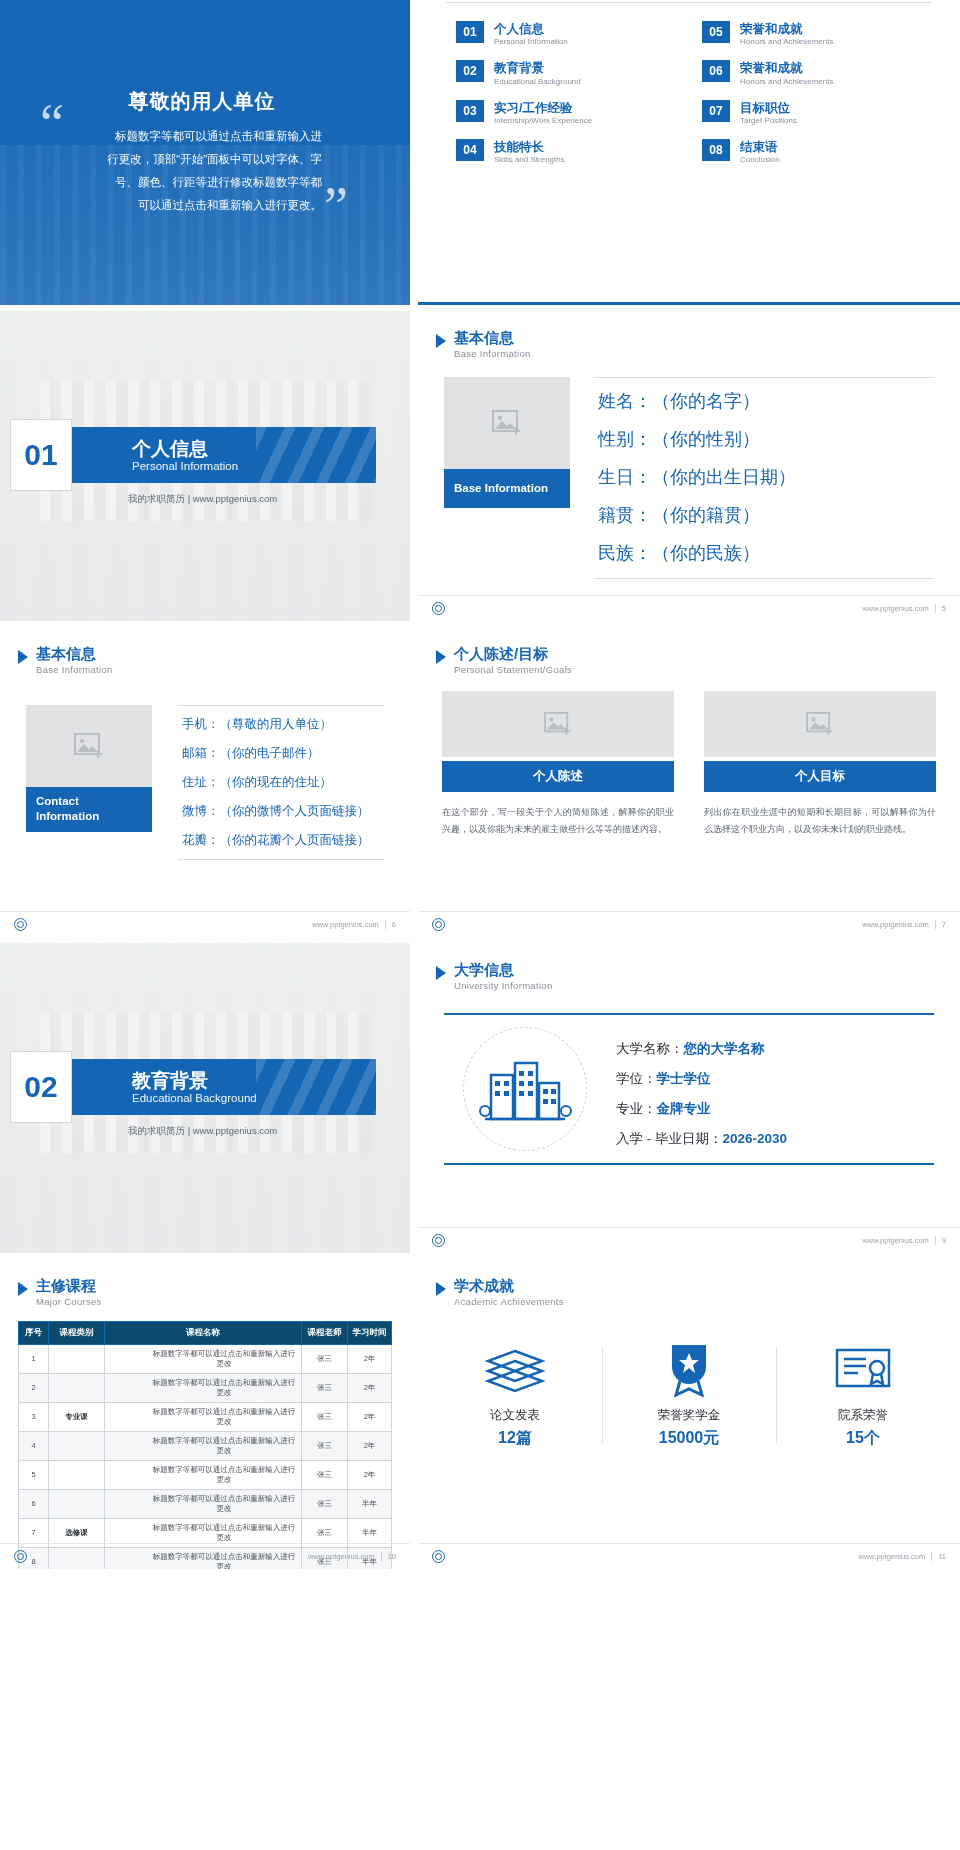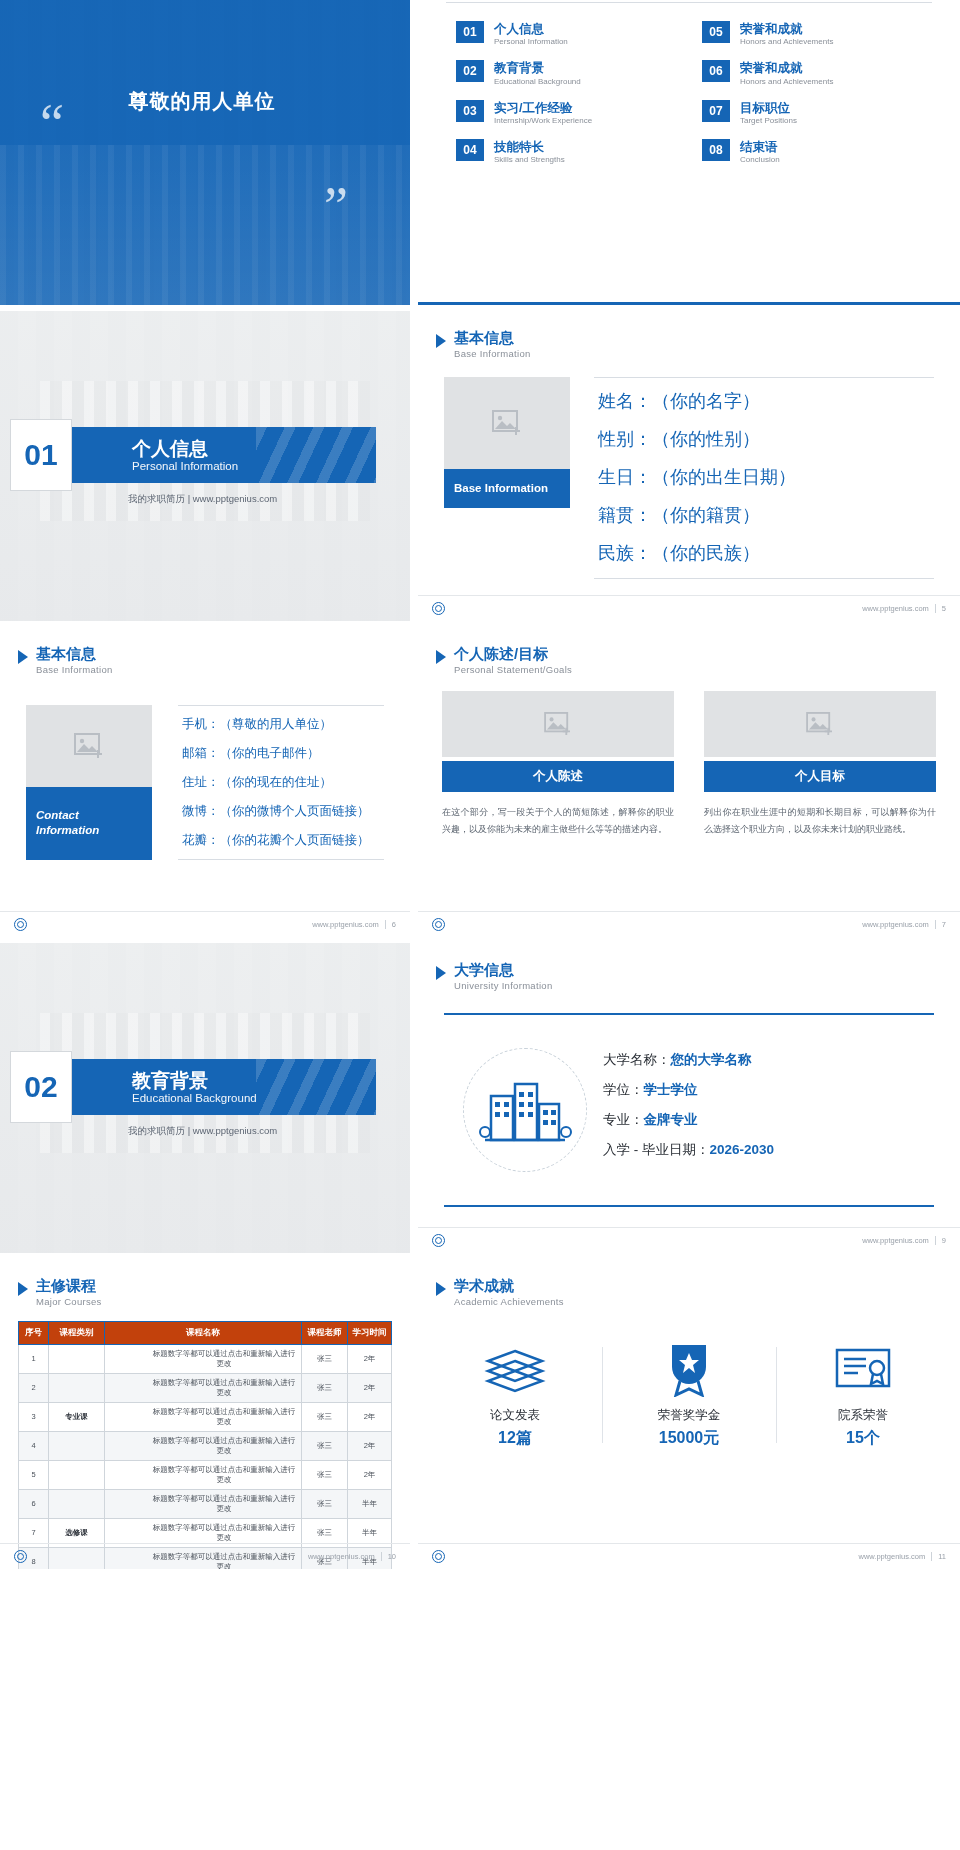--- a/index.html
+++ b/index.html
@@ -148,42 +148,42 @@
     background: #1565b5; color: #fff; font-size: 11.5px; font-weight: bold;
     padding: 12px 10px; line-height: 1.35;
   }
   .bi-list { flex: 1; padding-top: 4px; border-top: 1px solid #d8dde3; border-bottom: 1px solid #d8dde3; padding-bottom: 6px;}
   .bi-row { font-size: 18px; color: #1565b5; padding: 7px 0 7px 4px; }
 
   
   .ci-wrap { display: flex; gap: 26px; padding: 30px 26px 0 26px; }
   .ci-left { width: 126px; }
   .ci-photo { height: 82px; }
-  .ci-cap { background: #1565b5; color: #fff; font-size: 11.5px; font-weight: bold; padding: 21px 10px; line-height: 1.35; font-style: italic; }
+  .ci-cap { background: #1565b5; color: #fff; font-size: 11.5px; font-weight: bold; padding: 7px 10px; line-height: 1.35; }
   .ci-list { flex: 1; border-top: 1px solid #d8dde3; border-bottom: 1px solid #d8dde3; padding: 4px 0 4px 0; }
   .ci-row { font-size: 12.5px; color: #1565b5; padding: 6px 0 6px 4px; }
 
   
   .st-cols { display: grid; grid-template-columns: 1fr 1fr; gap: 30px; padding: 16px 24px 0 24px; }
   .st-photo { height: 66px; }
   .st-cap { background: #1565b5; color: #fff; text-align: center; font-weight: bold; font-size: 12.5px; padding: 7px 0; margin-top: 4px; }
   .st-body { font-size: 9px; color: #5c6570; line-height: 1.95; margin-top: 12px; text-align: justify; }
 
   
-  .uni-card { margin: 22px 26px 0 26px; border-top: 2px solid #1565b5; border-bottom: 2px solid #1565b5; display: flex; align-items: flex-start; gap: 3px; padding: 30px 6px; }
+  .uni-card { margin: 22px 26px 0 26px; border-top: 2px solid #1565b5; border-bottom: 2px solid #1565b5; display: flex; align-items: flex-end; gap: 16px; padding: 9px 6px; }
   .uni-seal { width: 150px; height: 130px; position: relative; display: flex; align-items: center; justify-content: center; }
   .uni-seal .ring { position: absolute; width: 124px; height: 124px; border-radius: 50%; border: 1.5px dashed #c9d2da; }
   .uni-rows { flex: 1; }
   .uni-row { font-size: 13.5px; color: #2a2f36; padding: 6px 0; }
   .uni-row b { color: #1565b5; }
 
   
   .tbl { margin: 14px 18px 0 18px; width: calc(100% - 36px); border-collapse: collapse; font-size: 7.5px; }
   .tbl th {
-    background: #c2410c; color: #fff; font-weight: bold; padding: 5px 2px; border: 1px solid #1565b5; font-size: 8.5px;
+    background: #0c4a6e; color: #fff; font-weight: bold; padding: 5px 2px; border: 1px solid #1565b5; font-size: 8.5px;
   }
   .tbl td { border: 1px solid #cfd5db; padding: 4px 3px; text-align: center; color: #4a515a; background: #fff; }
   .tbl tr:nth-child(even) td { background: #f4f6f8; }
   .tbl td.cat { font-weight: bold; color: #2b3038; }
   .tbl td.nm { text-align: center; padding-left: 45px; }
 
   
   .ac-wrap { display: flex; padding: 34px 10px 0 10px; }
   .ac-item { flex: 1; text-align: center; position: relative; }
   .ac-item + .ac-item:before {
@@ -196,20 +196,21 @@
 </head>
 <body>
 
 <div class="grid">
 
   <div class="slide s-quote">
     <div class="bldg"></div>
     <div class="inner">
       <div class="q-mark q-open">“</div>
       <div class="q-title">尊敬的用人单位</div>
+      <div class="q-body">标题数字等都可以通过点击和重新输入进行更改，顶部“开始”面板中可以对字体、字号、颜色、行距等进行修改标题数字等都可以通过点击和重新输入进行更改。</div>
       <div class="q-mark q-close">”</div>
     </div>
   </div>
 
   <div class="slide s-contents">
     <div class="c-rule"></div>
     <div class="c-cols">
       <div class="c-item">
         <div class="c-num">01</div>
         <div>

